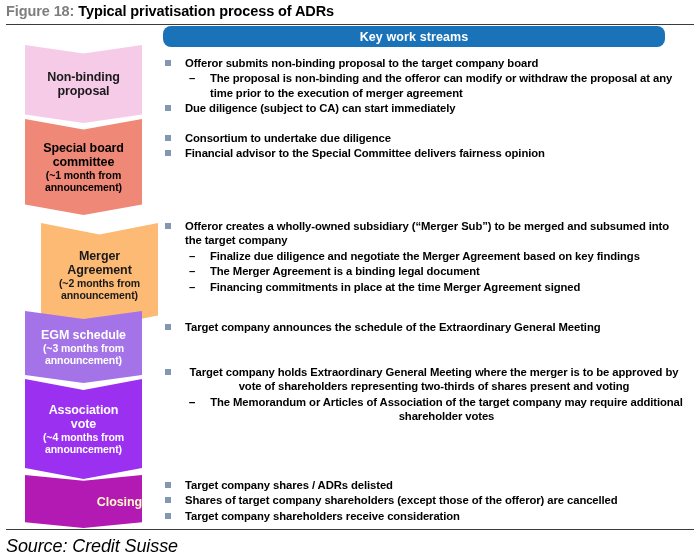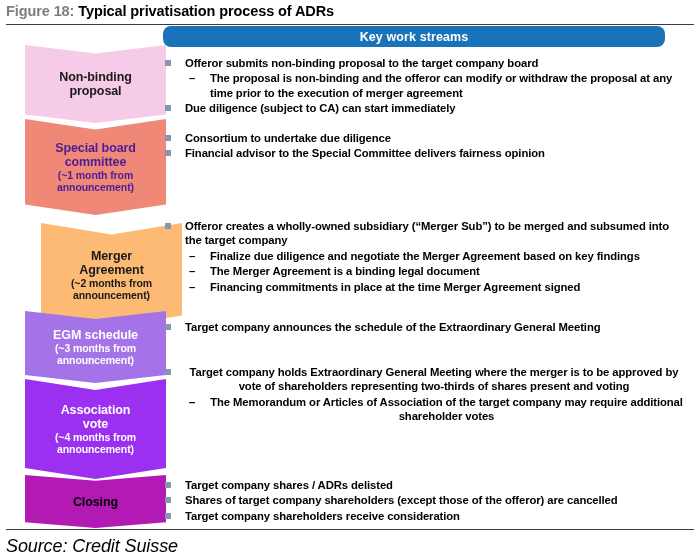--- a/index.html
+++ b/index.html
@@ -63,21 +63,21 @@
   #stage-column {
     position: absolute;
     left: 25px;
     top: 45px;
     width: 117px;
     height: 483px;
   }
   .stage {
     position: absolute;
     left: 0;
-    width: 141px;
+    width: 117px;
     display: flex;
     flex-direction: column;
     align-items: center;
     justify-content: center;
     text-align: center;
     box-sizing: border-box;
     -webkit-clip-path: polygon(0% 0%, 50% 11%, 100% 0%, 100% 89%, 50% 100%, 0% 89%);
     clip-path: polygon(0% 0%, 50% 11%, 100% 0%, 100% 89%, 50% 100%, 0% 89%);
   }
   .stage-title {
@@ -172,21 +172,21 @@
 
 <div id="key-work-streams-header">
   <span>Key work streams</span>
 </div>
 
 <div id="stage-column">
     <div class="stage" style="top: 0px; height: 78px; background: rgb(246, 203, 232); color: rgb(26, 26, 26);">
       <div class="stage-title">Non-binding</div>
       <div class="stage-title">proposal</div>
     </div>
-    <div class="stage" style="top: 74px; height: 96px; background: rgb(240, 136, 120); color: #4c1d95;">
+    <div class="stage" style="top: 74px; height: 96px; background: rgb(240, 136, 120); color: #000000;">
       <div class="stage-title">Special board</div>
       <div class="stage-title">committee</div>
       <div class="stage-sub">(~1 month from</div>
       <div class="stage-sub">announcement)</div>
     </div>
     <div class="stage" style="top: 178px; height: 104px; background: #fdba74; color: rgb(26, 26, 26); margin-left: 16px;">
       <div class="stage-title">Merger</div>
       <div class="stage-title">Agreement</div>
       <div class="stage-sub">(~2 months from</div>
       <div class="stage-sub">announcement)</div>
@@ -195,21 +195,21 @@
       <div class="stage-title">EGM schedule</div>
       <div class="stage-sub">(~3 months from</div>
       <div class="stage-sub">announcement)</div>
     </div>
     <div class="stage" style="top: 334px; height: 100px; background: rgb(155, 48, 240); color: rgb(255, 255, 255);">
       <div class="stage-title">Association</div>
       <div class="stage-title">vote</div>
       <div class="stage-sub">(~4 months from</div>
       <div class="stage-sub">announcement)</div>
     </div>
-    <div class="stage" style="top: 430px; height: 53px; background: rgb(179, 26, 179); color: #000000;">
+    <div class="stage" style="top: 430px; height: 53px; background: rgb(179, 26, 179); color: #fef9c3; align-items: flex-end;">
       <div class="stage-title">Closing</div>
     </div>
   </div>
 
 <div id="streams-column">
     <div class="stream-group" style="top: 6px;">
       <div class="bullet-row"><span class="sq-bullet"></span><span>Offeror submits non-binding  proposal to the target company  board</span></div>
       <div class="sub-row"><span class="dash-bullet">–</span><span>The proposal is non-binding  and the offeror can  modify  or withdraw  the proposal  at any time prior to the execution of merger agreement</span></div>
       <div class="bullet-row"><span class="sq-bullet"></span><span>Due diligence (subject to CA) can  start immediately</span></div>
     </div>

